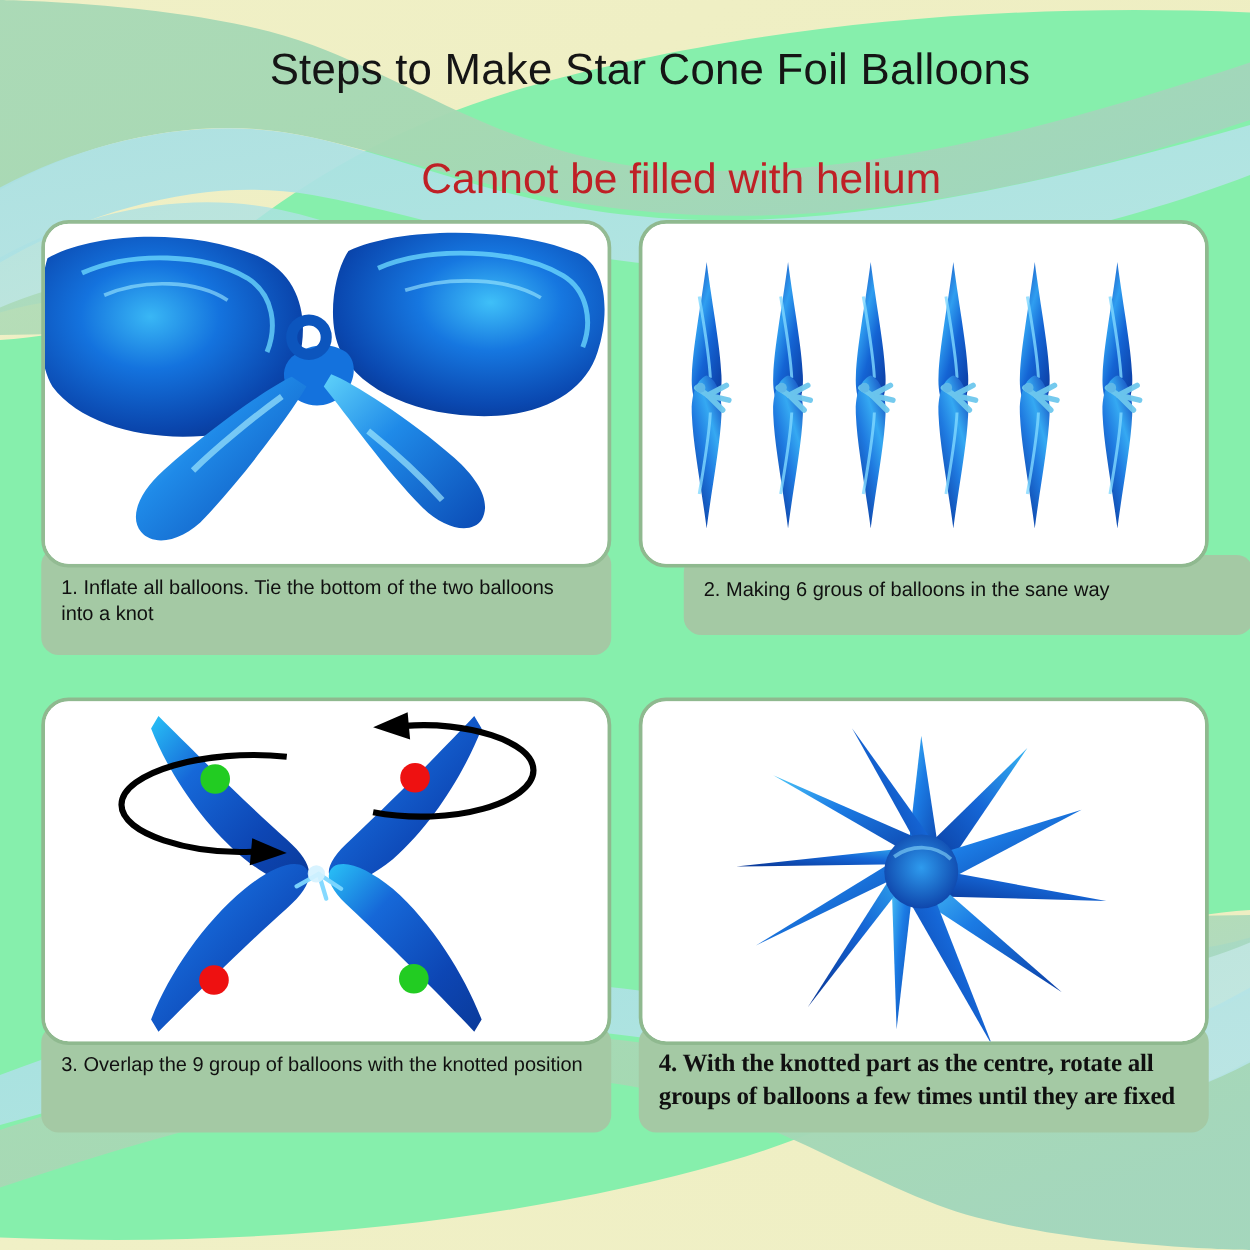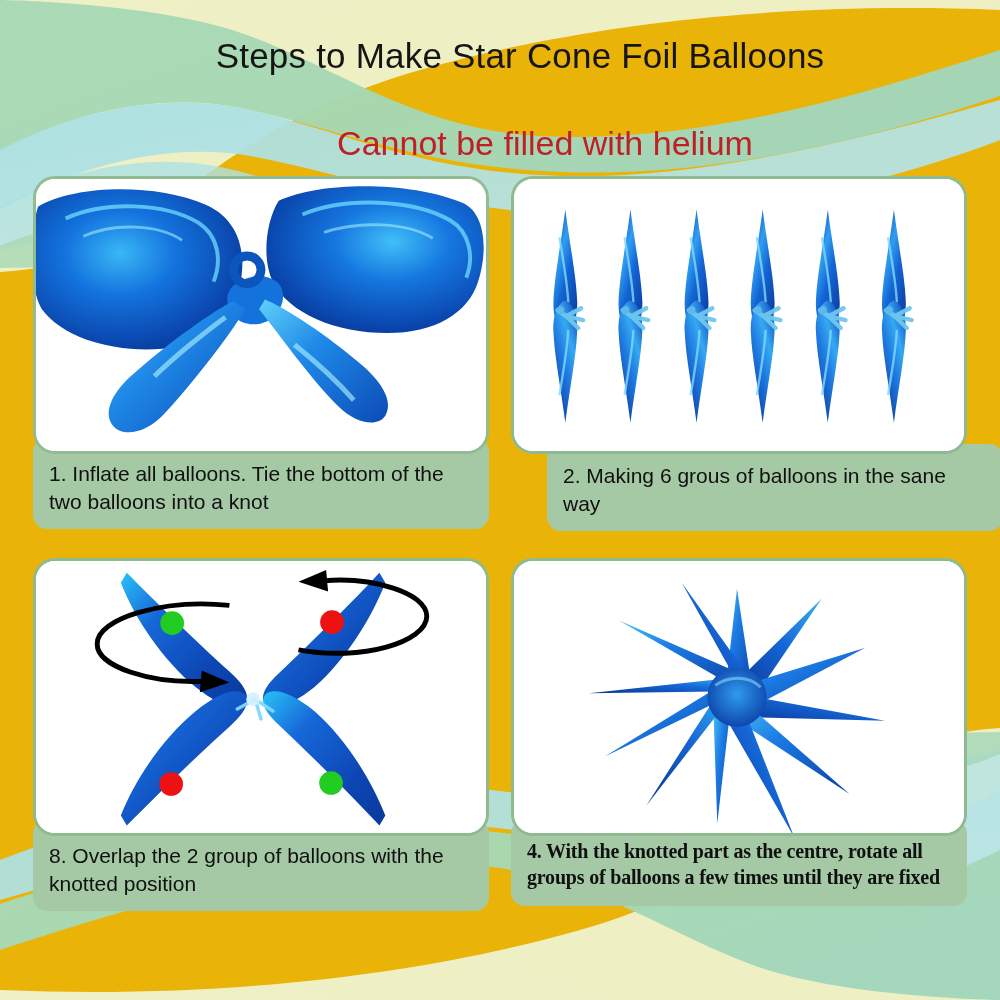--- a/index.html
+++ b/index.html
@@ -5,21 +5,21 @@
   * { box-sizing: border-box; margin: 0; padding: 0; }
   html, body {
     width: 1000px; height: 1000px;
     font-family: "Liberation Sans", sans-serif;
     background: #ffffff;
     overflow: hidden;
   }
   #page {
     position: relative;
     width: 1000px; height: 1000px;
-    background: #eab308;
+    background: #86efac;
     overflow: hidden;
   }
   .bg-waves {
     position: absolute;
     inset: 0;
     width: 1000px; height: 1000px;
     pointer-events: none;
   }
   
   .header {
@@ -86,21 +86,21 @@
     display: block;
   }
   .caption {
     position: relative;
     margin-top: -16px;
     width: 456px;
     min-height: 64px;
     background: #a4c9a4;
     border-radius: 14px;
     padding: 18px 16px 14px 16px;
-    font-size: 21px;
+    font-size: 16px;
     line-height: 1.32;
     color: #101010;
     z-index: -1;
   }
   .caption.tall { min-height: 86px; }
   .caption.caption-4 {
     font-family: Liberation Serif, serif;
     font-size: 20px;
     font-weight: 600;
     letter-spacing: -0.2px;
@@ -293,21 +293,21 @@
             <path d="M266,90 C330,102 396,82 396,56 C396,32 340,16 292,20"></path>
             <polygon points="294,9 266,21 296,31" fill="#000000" stroke="none"></polygon>
           </g>
 
           <circle cx="138" cy="63" r="12" fill="#22cc22"></circle>
           <circle cx="300" cy="62" r="12" fill="#ee1111"></circle>
           <circle cx="137" cy="226" r="12" fill="#ee1111"></circle>
           <circle cx="299" cy="225" r="12" fill="#22cc22"></circle>
         </svg>
       </div>
-      <div class="caption tall cap-pad-1">8. Overlap the 2 group of balloons with the knotted position</div>
+      <div class="caption tall cap-pad-1">3. Overlap the 9 group of balloons with the knotted position</div>
     </div>
 
     <div class="step step-d">
       <div class="photo-card">
         <svg class="photo-inner" viewBox="0 0 456 278" preserveAspectRatio="none">
           <defs>
             <linearGradient id="sp1" x1="0" y1="0" x2="1" y2="1">
               <stop offset="0" stop-color="#4cc6f7"></stop>
               <stop offset="0.4" stop-color="#1b7be4"></stop>
               <stop offset="1" stop-color="#0c3fa6"></stop>

